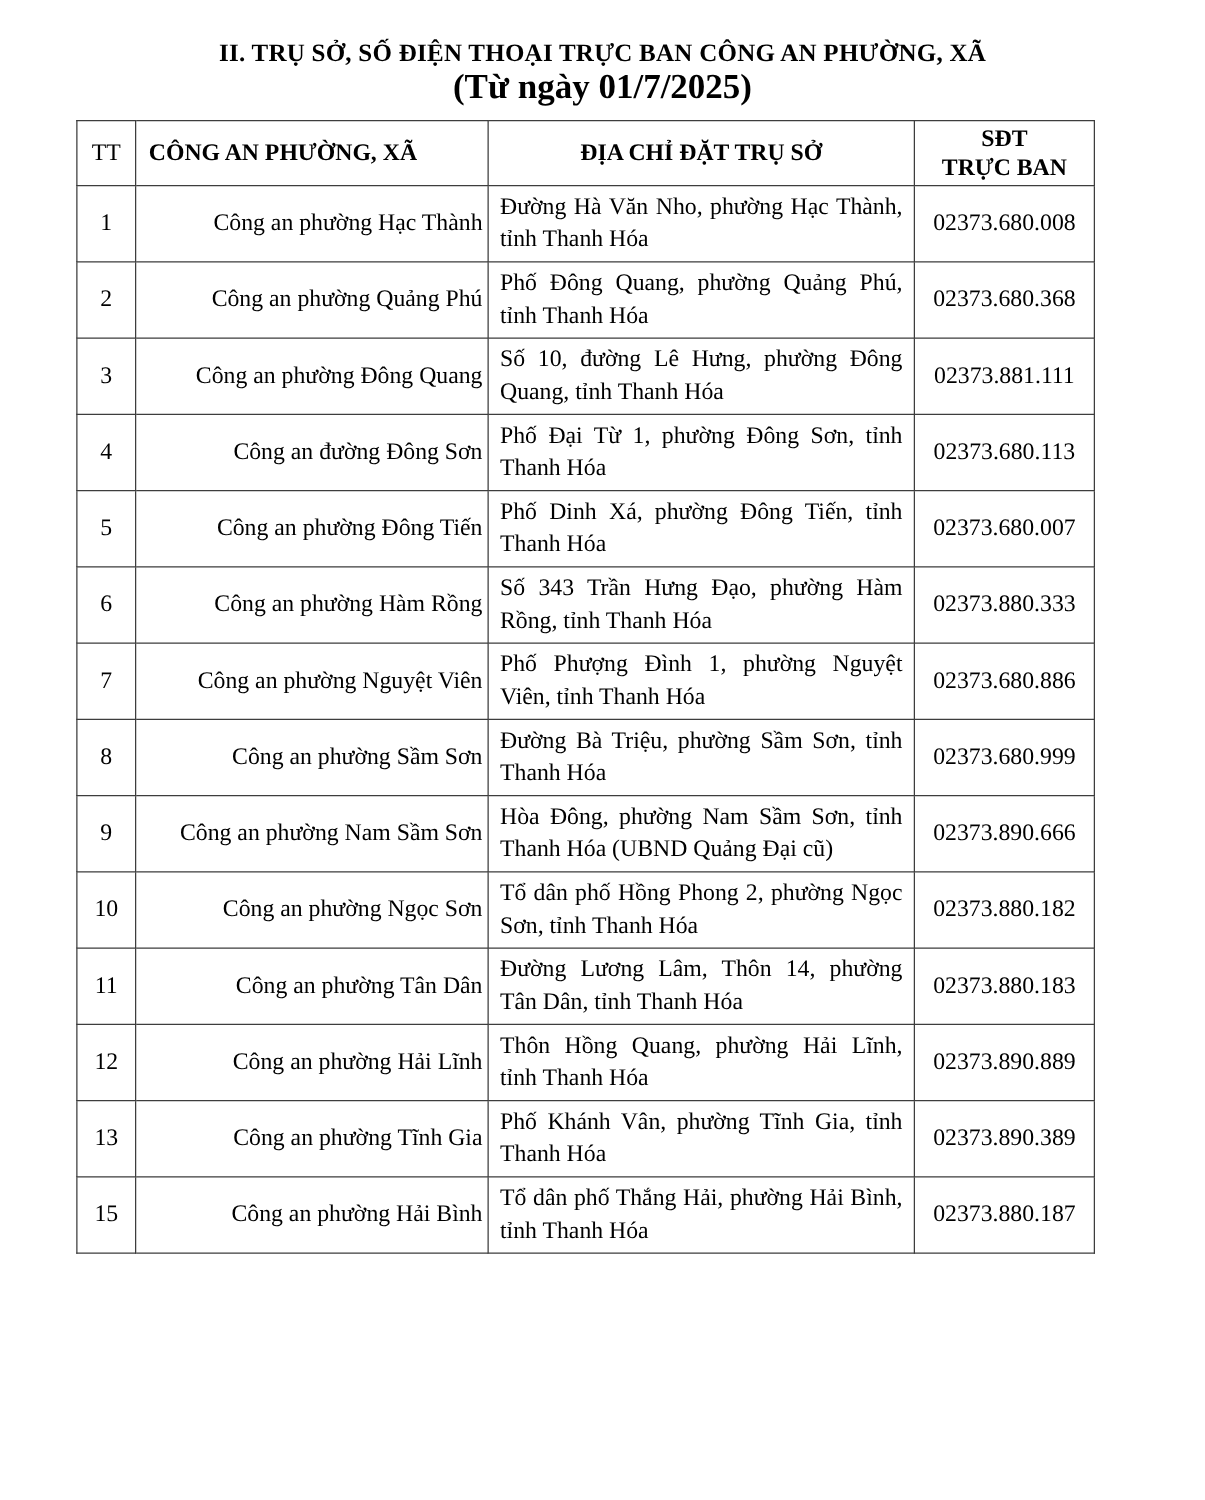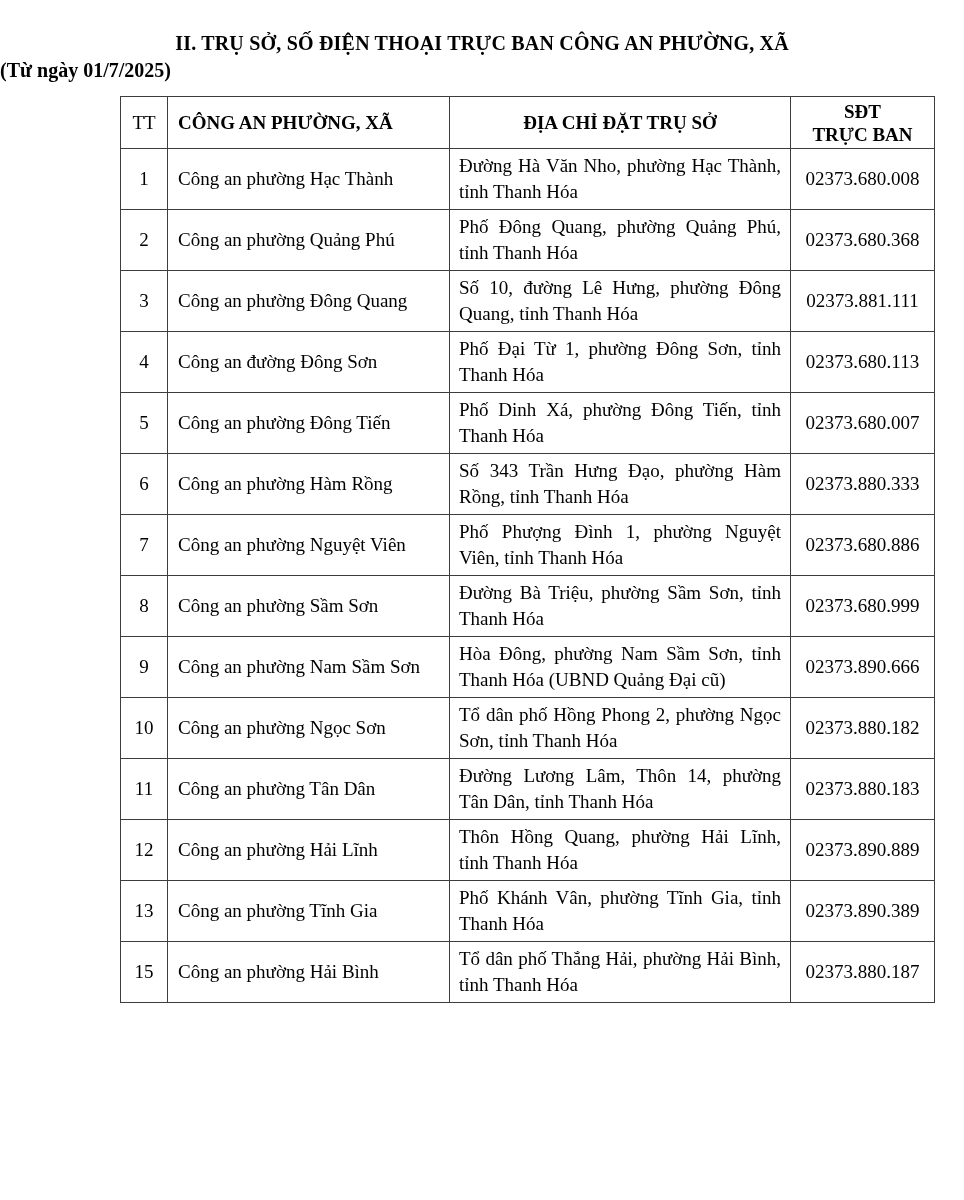--- a/index.html
+++ b/index.html
@@ -19,29 +19,29 @@
     padding-top: 30px;
   }
   .doc-title {
     text-align: center;
     font-weight: bold;
     font-size: 20px;
     line-height: 27px;
     letter-spacing: 0.2px;
   }
   .doc-subtitle {
-    text-align: left;
+    text-align: center;
     font-weight: bold;
-    font-size: 20px;
+    font-size: 28px;
     line-height: 26px;
   }
   table.directory {
     border-collapse: collapse;
     table-layout: fixed;
-    margin-left: 120px;
+    margin-left: 61px;
     margin-top: 13px;
     width: 814px;
   }
   .directory th, .directory td {
     border: 1.6px solid #3d3d3d;
     box-sizing: border-box;
     vertical-align: middle;
     overflow: hidden;
   }
   .directory thead tr { height: 52px; }
@@ -54,21 +54,21 @@
   }
   .directory th.col-tt { font-weight: normal; text-align: center; }
   .directory th.col-name { text-align: left; padding-left: 10px; }
   .directory th.col-address { text-align: center; }
   .directory th.col-phone { text-align: center; white-space: pre-line; }
   .directory td {
     font-size: 19px;
     line-height: 26px;
   }
   .directory td.col-tt { text-align: center; }
-  .directory td.col-name { text-align: left; padding-left: 10px; padding-right: 4px; }
+  .directory td.col-name { text-align: right; padding-left: 10px; padding-right: 4px; }
   .directory td.col-address {
     text-align: justify;
     text-align-last: left;
     padding: 4px 9px;
   }
   .directory td.col-phone { text-align: center; }
 </style>
 </head>
 <body>
 

